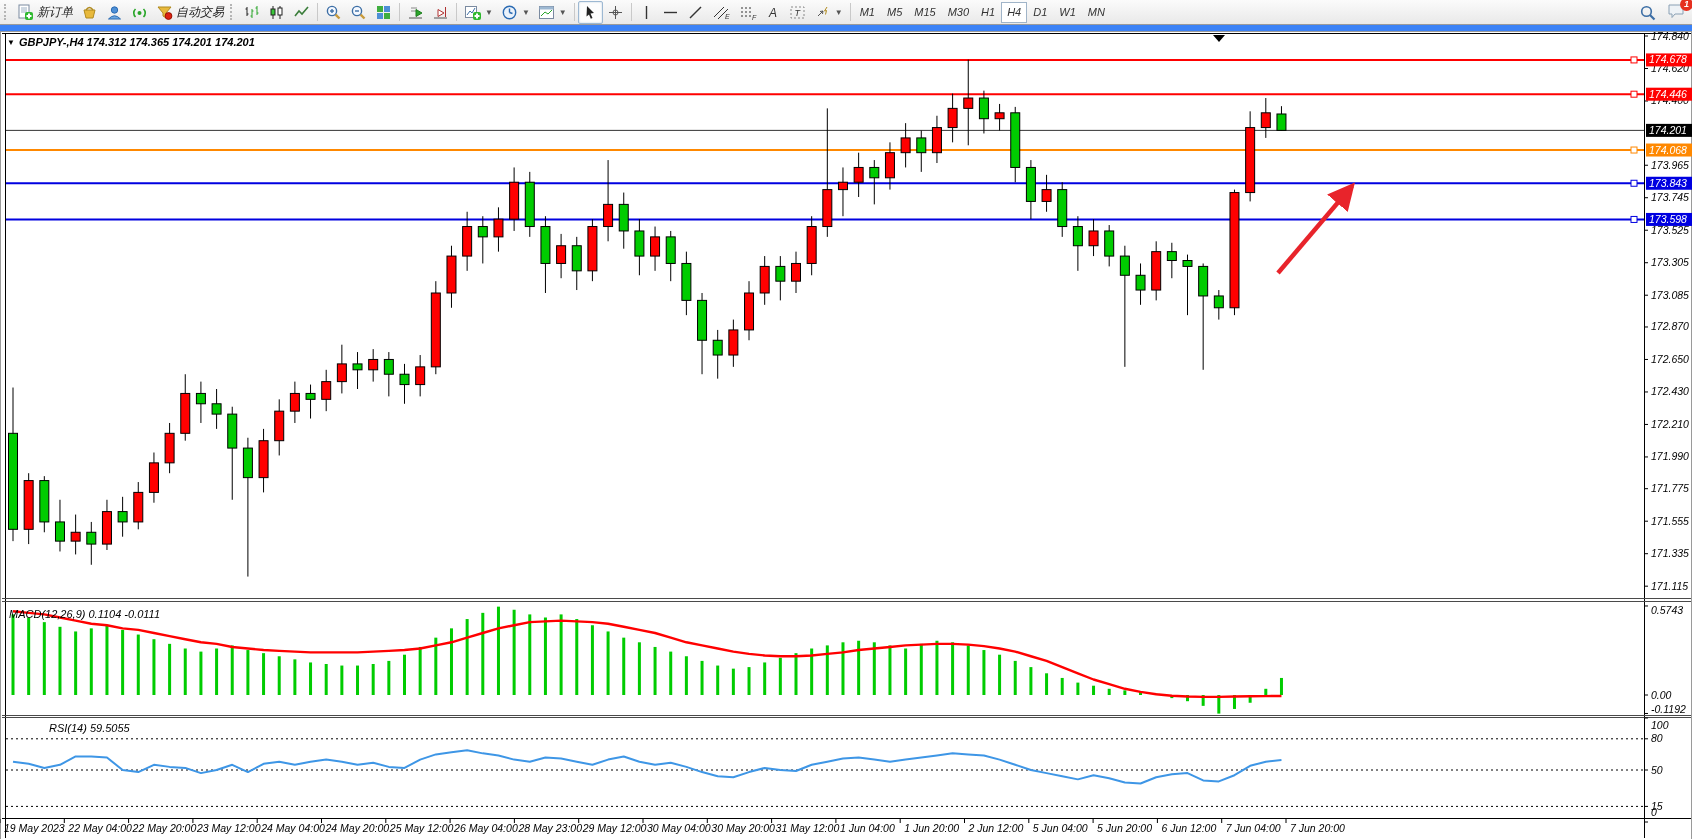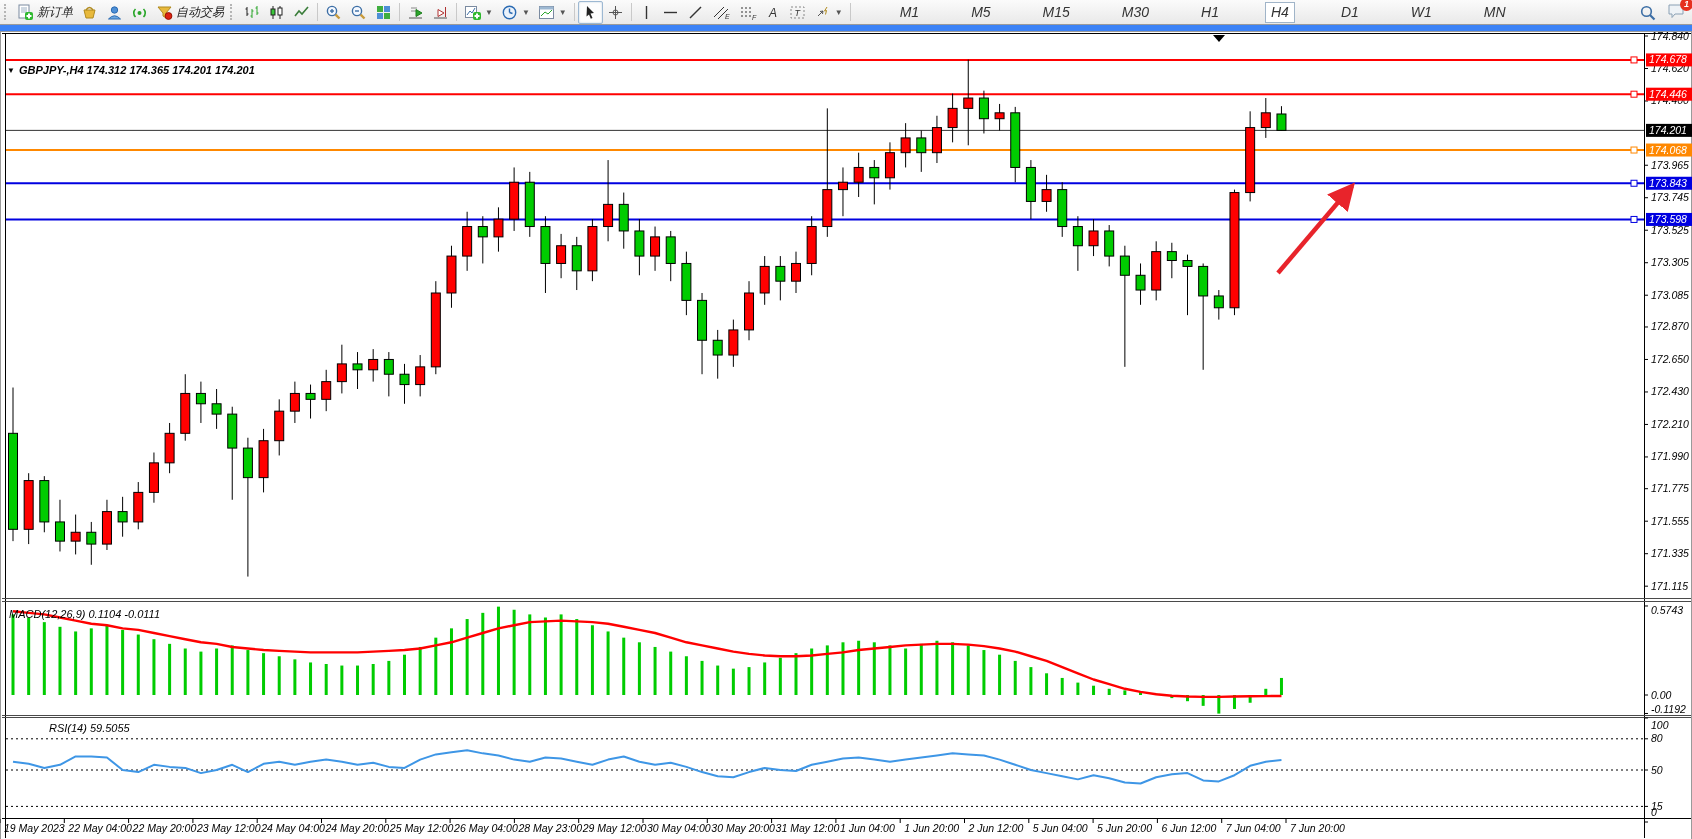--- a/index.html
+++ b/index.html
@@ -5,31 +5,31 @@
   html,body{margin:0;padding:0;background:#d4d0c8;font-family:"Liberation Sans",sans-serif;}
   #app{width:1692px;height:839px;background:#3b82f6;position:relative;overflow:hidden;font-style:italic;}
   
   #toolbar{height:25px;background:linear-gradient(#fbfbfb,#e9e9e9);border-bottom:1px solid #9a9a9a;
     display:flex;align-items:center;padding:0 2px;box-sizing:border-box;position:relative;}
   .grip{width:5px;height:16px;margin:0 2px;border-left:2px dotted #b5b5b5;}
   .sep{width:1px;height:18px;background:#c9c9c9;margin:0 3px;}
   .tb{display:flex;align-items:center;gap:3px;height:21px;padding:0 3px;border:1px solid transparent;
     border-radius:2px;font-size:12px;color:#222;cursor:default;white-space:nowrap;}
   .tb.active{background:#fdfdfd;border:1px solid #9db8d2;box-shadow:inset 0 0 2px #bcd;}
-  .tf{font-size:14px;color:#333;padding:0 5px;height:19px;display:flex;align-items:center;border:1px solid transparent;margin-left:40px;}
+  .tf{font-size:11px;color:#333;padding:0 5px;height:19px;display:flex;align-items:center;border:1px solid transparent;}
   .tf.active{background:#fff;border:1px solid #a0b4c8;}
   .dd{font-size:8px;color:#555;margin-left:1px;}
   #toolbar-right{position:absolute;right:6px;top:0;height:25px;display:flex;align-items:center;gap:10px;}
   .badge{position:absolute;top:-4px;right:-7px;background:#e53020;color:#fff;border-radius:50%;
     width:13px;height:13px;font-size:9px;display:flex;align-items:center;justify-content:center;font-weight:bold;}
   
   #chart-area{position:absolute;left:0;top:31px;width:1692px;height:814px;background:#fff;}
   #chart-svg{position:absolute;left:0;top:0;}
   .overlay{position:absolute;font-size:11px;color:#000;white-space:nowrap;z-index:3;}
-  #chart-title{left:7px;top:5px;font-weight:bold;margin-top:28px;}
+  #chart-title{left:7px;top:5px;font-weight:bold;}
   #chart-title .tri{font-size:8px;vertical-align:1px;margin-right:4px;}
   #macd-label{left:9px;top:577px;}
   #rsi-label{left:9px;top:691px;margin-left:40px;}
 </style>
 </head>
 <body>
 
 <div id="app">
 
   <div id="toolbar">

